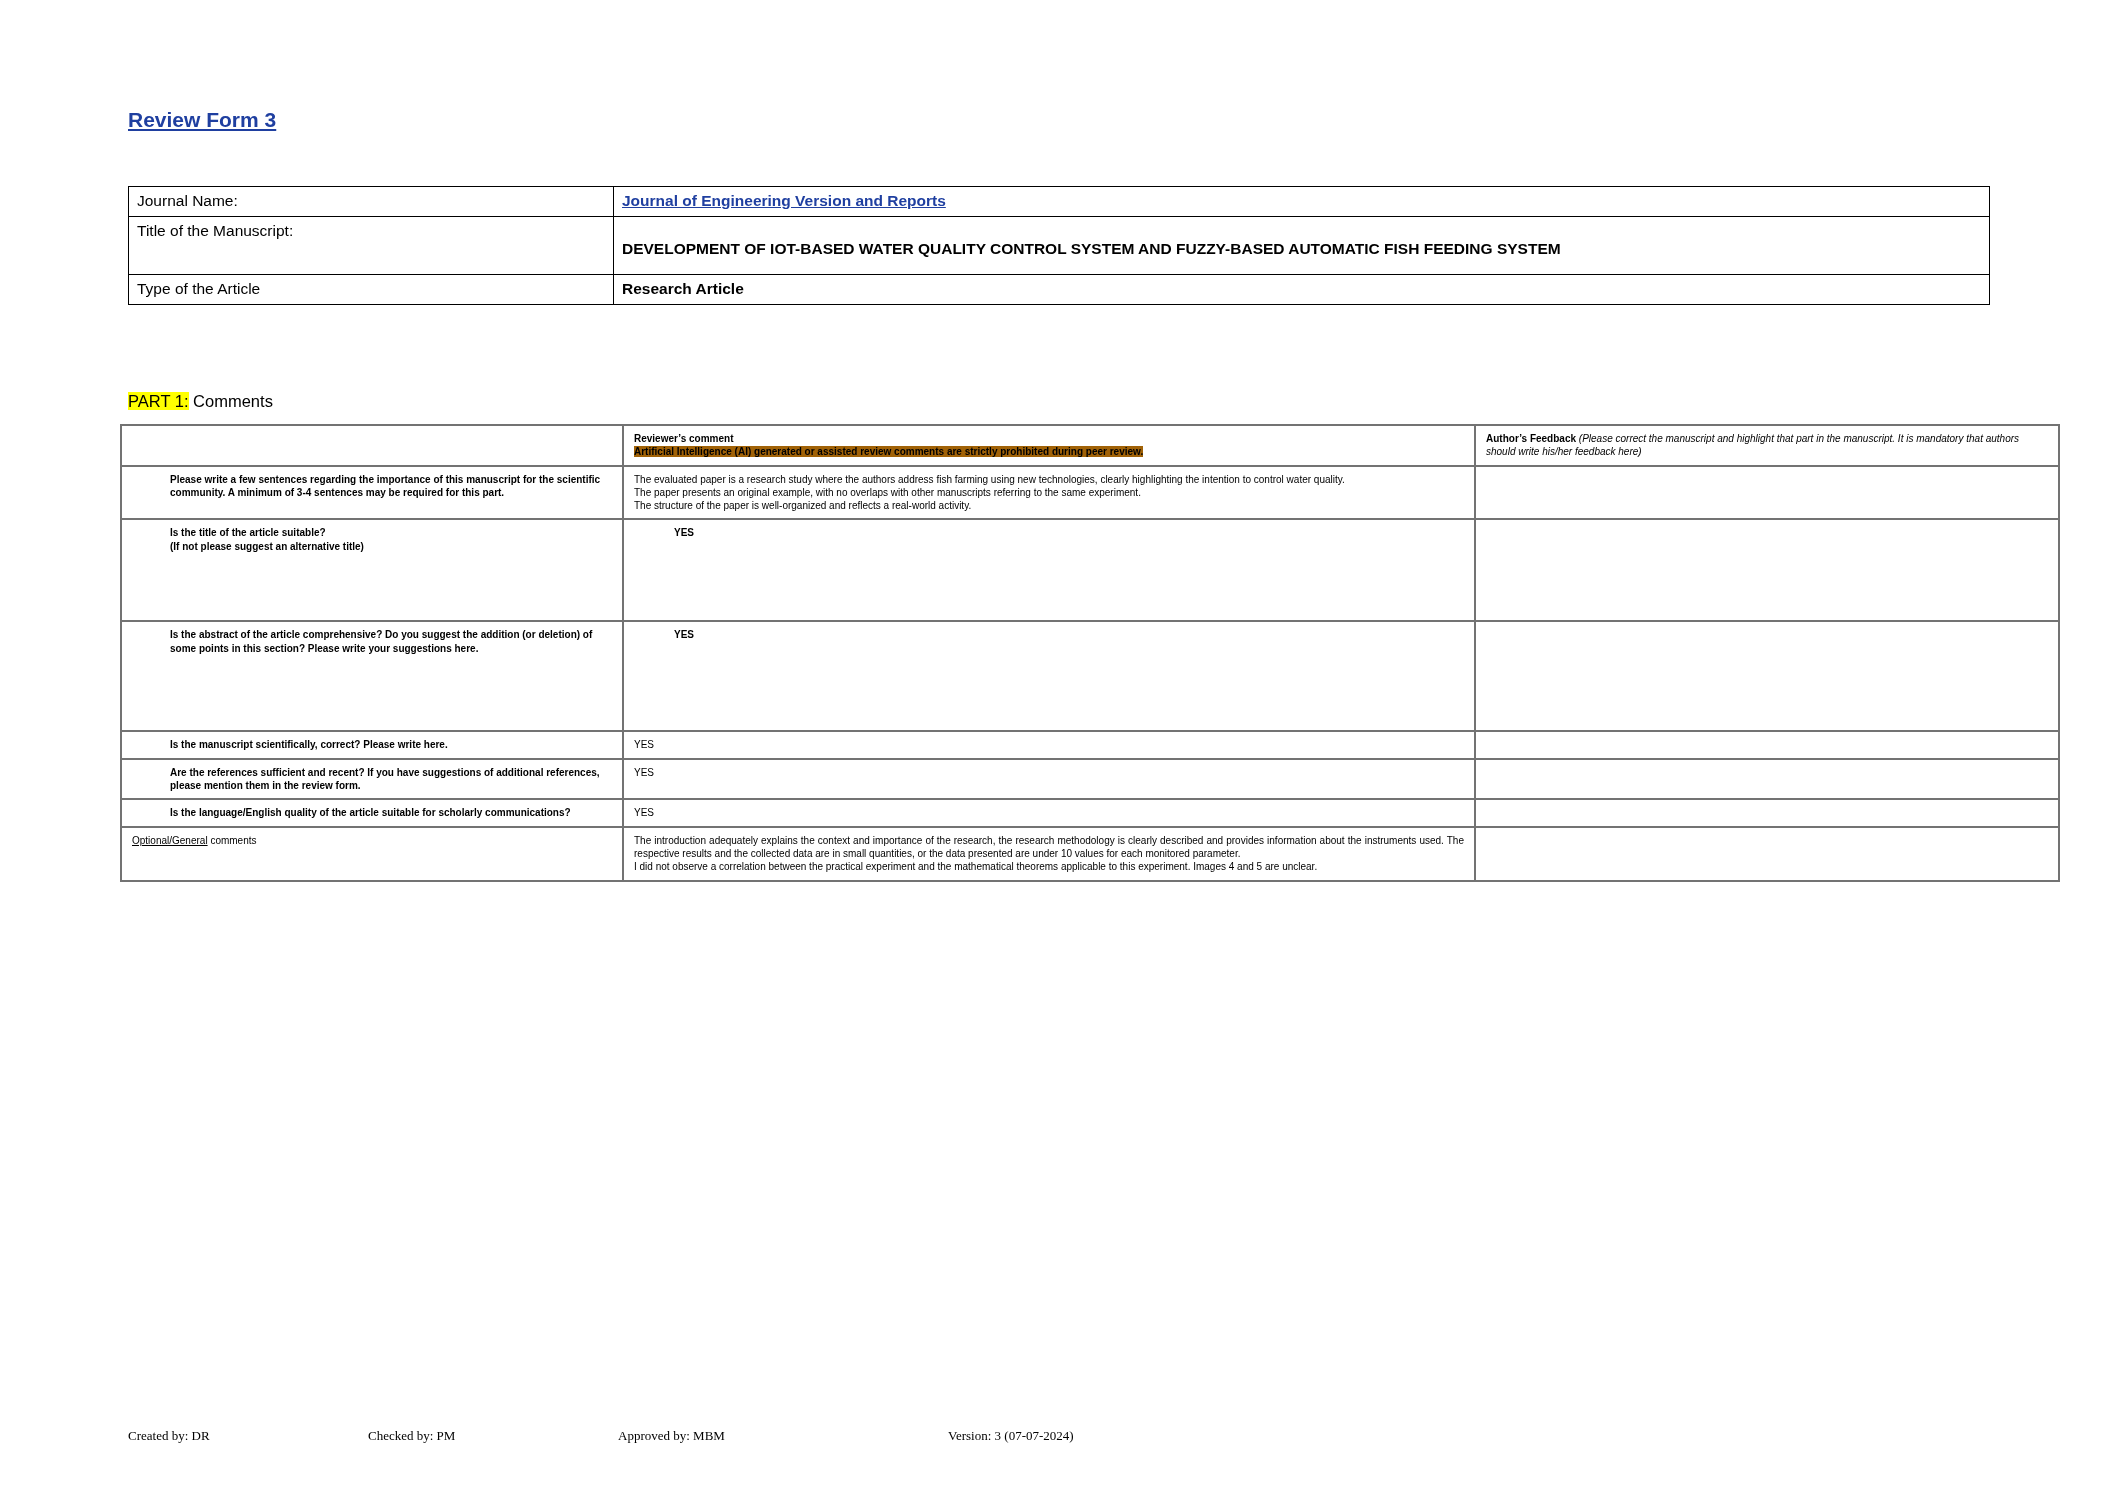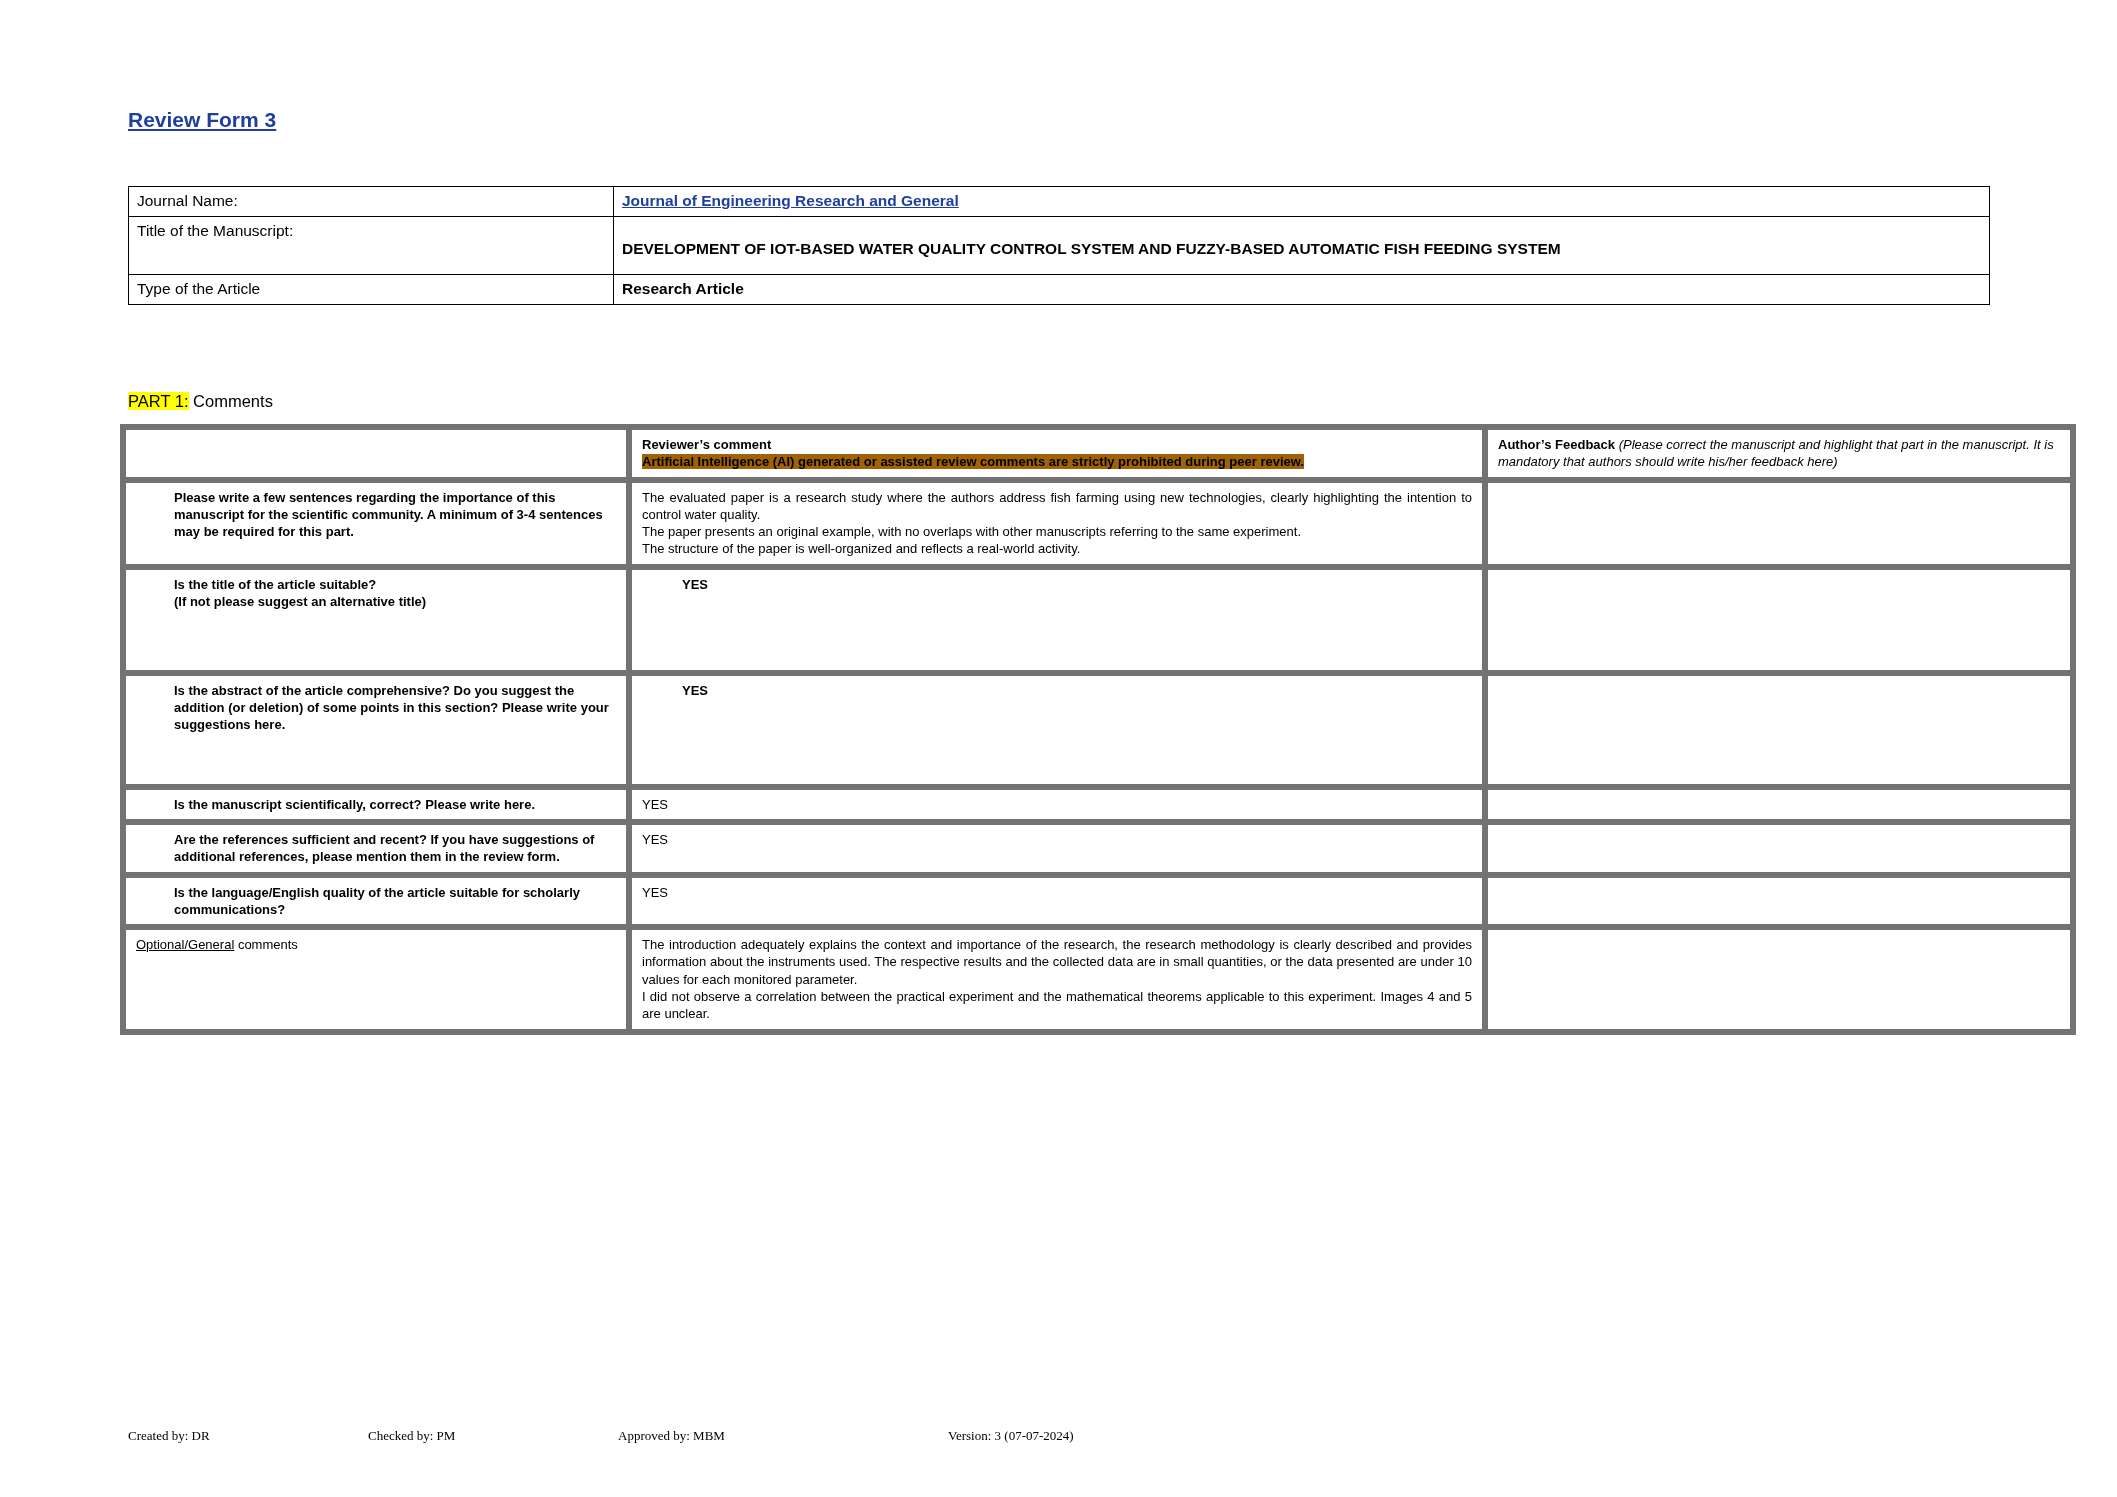--- a/index.html
+++ b/index.html
@@ -76,24 +76,24 @@
   
   table.comments {
     position: absolute;
     left: 120px;
     top: 424px;
     width: 1872px;
     border-collapse: collapse;
     table-layout: fixed;
   }
   table.comments td {
-    border: 6px solid #737373;
+    border: 2px solid #737373;
     vertical-align: top;
     padding: 6px 10px;
-    font-size: 13px;
+    font-size: 10px;
     line-height: 1.33;
   }
   td.col-q { width: 480px; }
   td.col-r { width: 830px; }
   td.col-f { width: 562px; }
 
   .qtext {
     font-weight: bold;
     padding-left: 38px;
     display: block;
@@ -137,21 +137,21 @@
 
 <div class="page">
 
   <div class="doc-title">Review Form 3</div>
 
   <table class="meta">
     <tbody>
       <tr>
         <td class="label">Journal Name:</td>
         <td>
-          <span class="journal-link">Journal of Engineering Research and General</span>
+          <span class="journal-link">Journal of Engineering Version and Reports</span>
         </td>
       </tr>
       <tr>
         <td class="label title-label-cell">Title of the Manuscript:</td>
         <td class="title-cell">DEVELOPMENT OF IOT-BASED WATER QUALITY CONTROL SYSTEM AND FUZZY-BASED AUTOMATIC FISH FEEDING SYSTEM</td>
       </tr>
       <tr>
         <td class="label">Type of the Article</td>
         <td>
           <span class="bold">Research Article</span>

